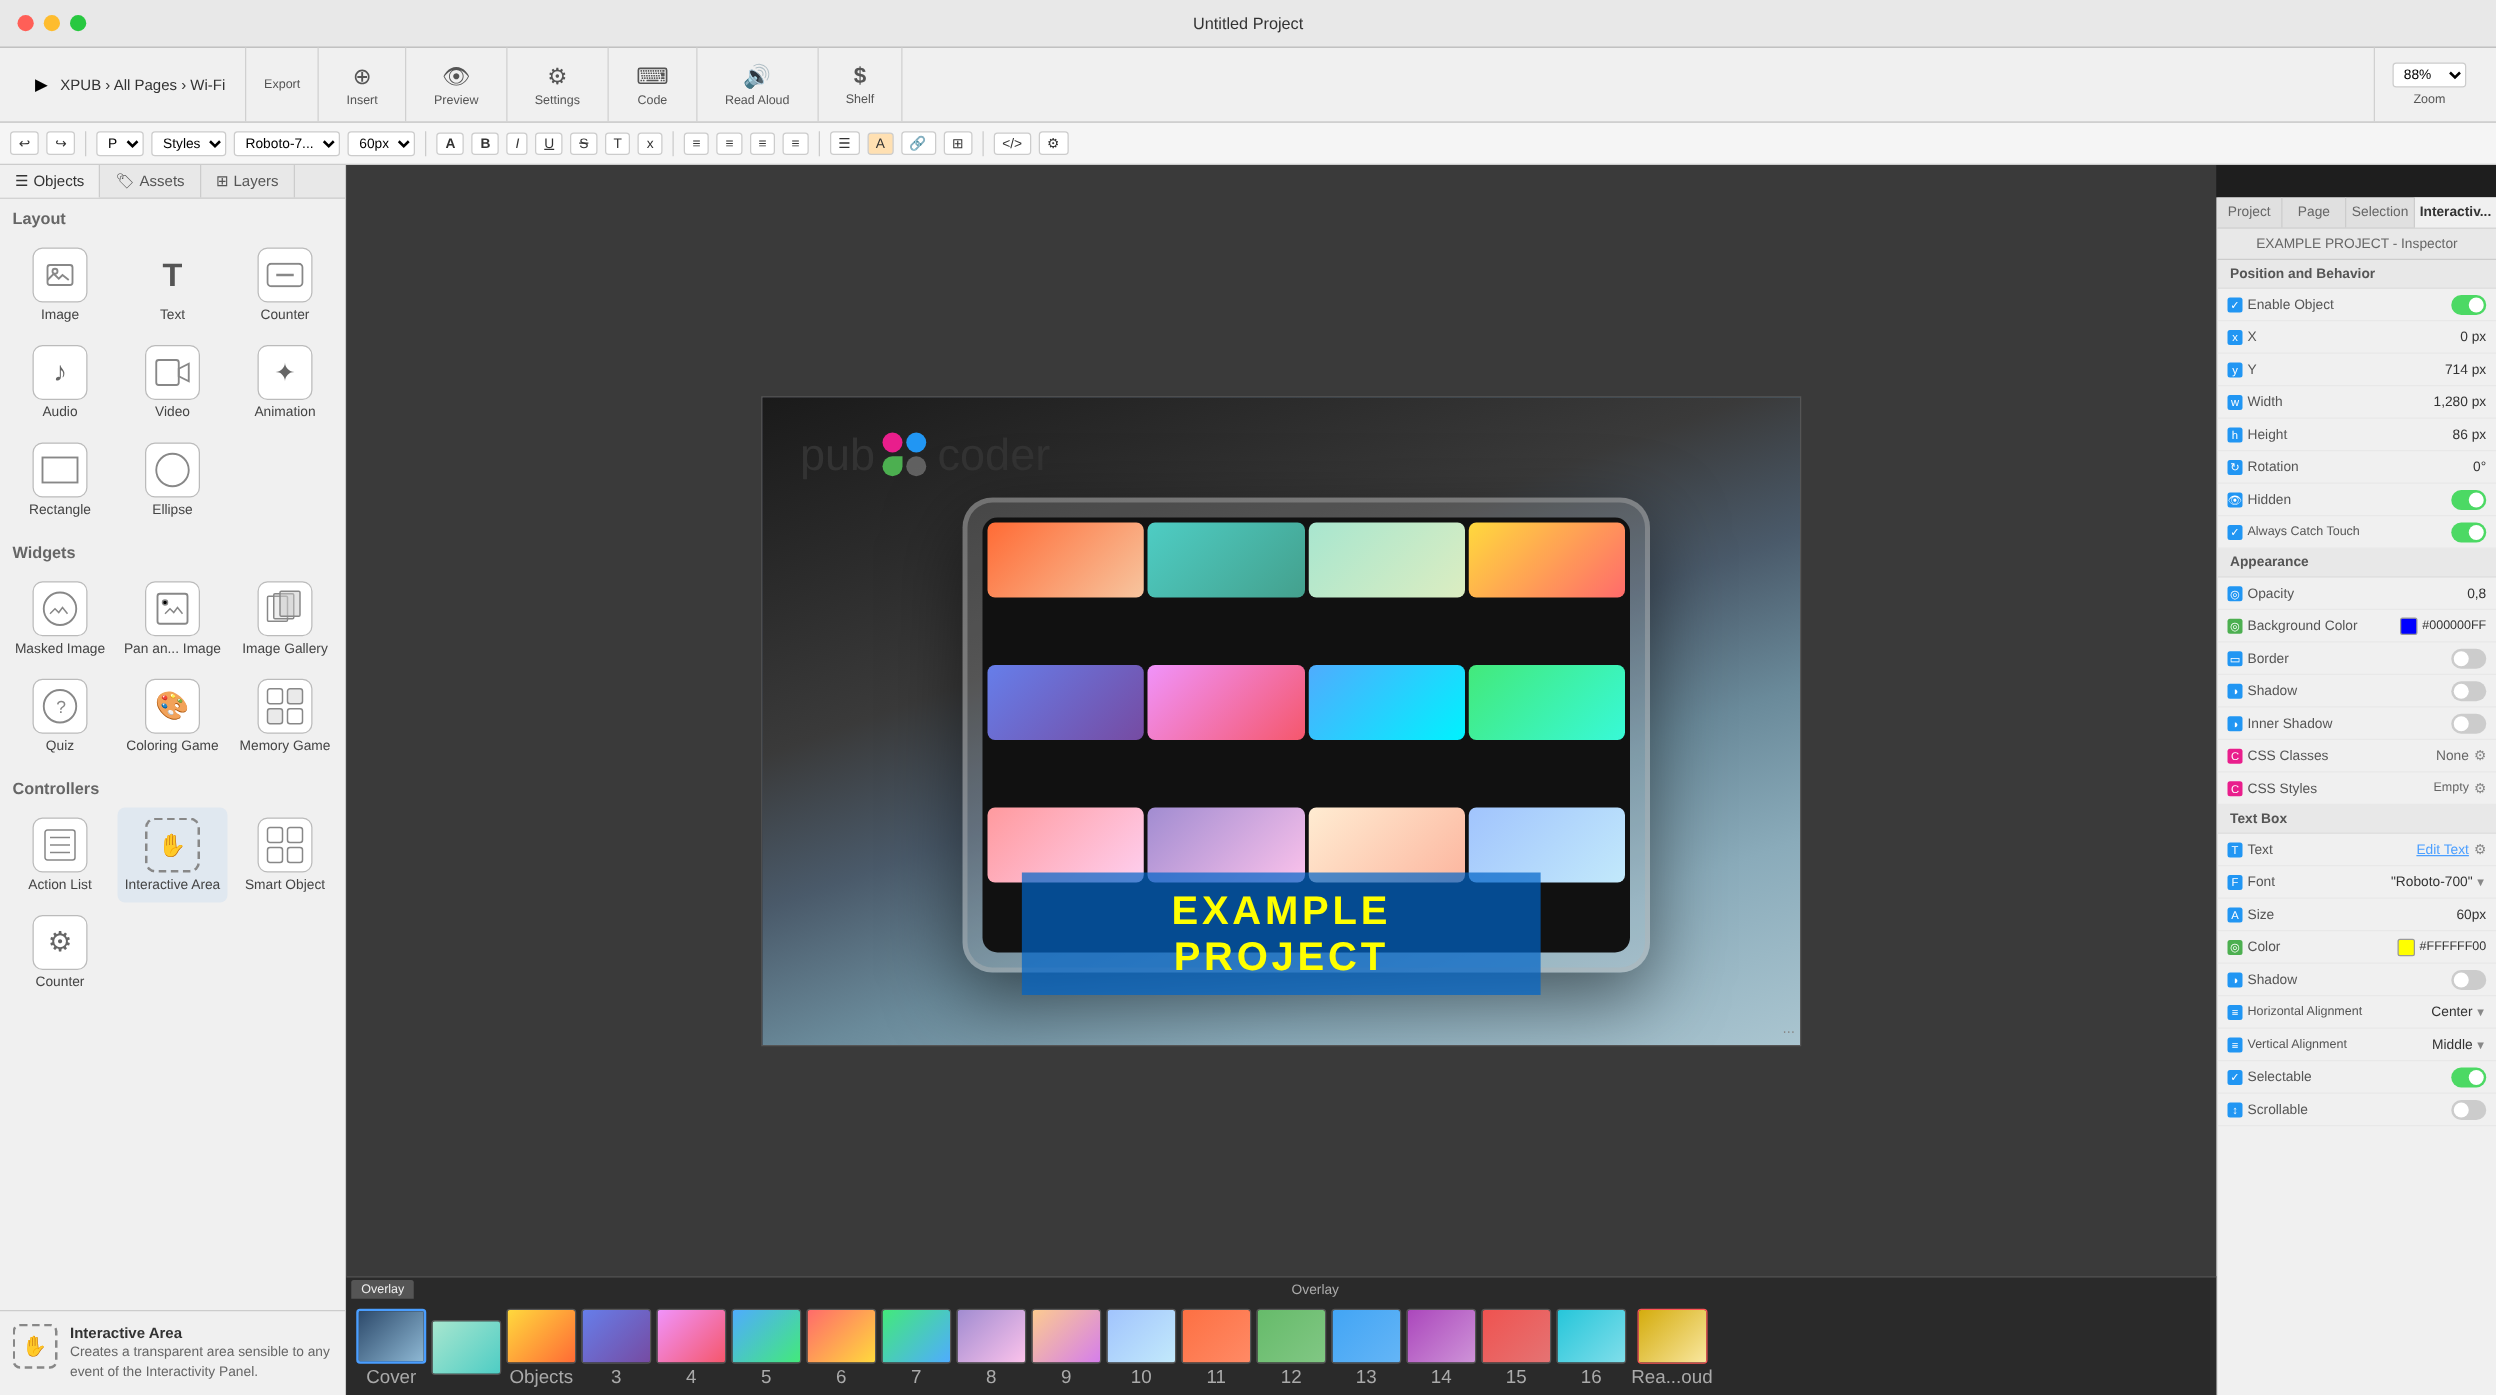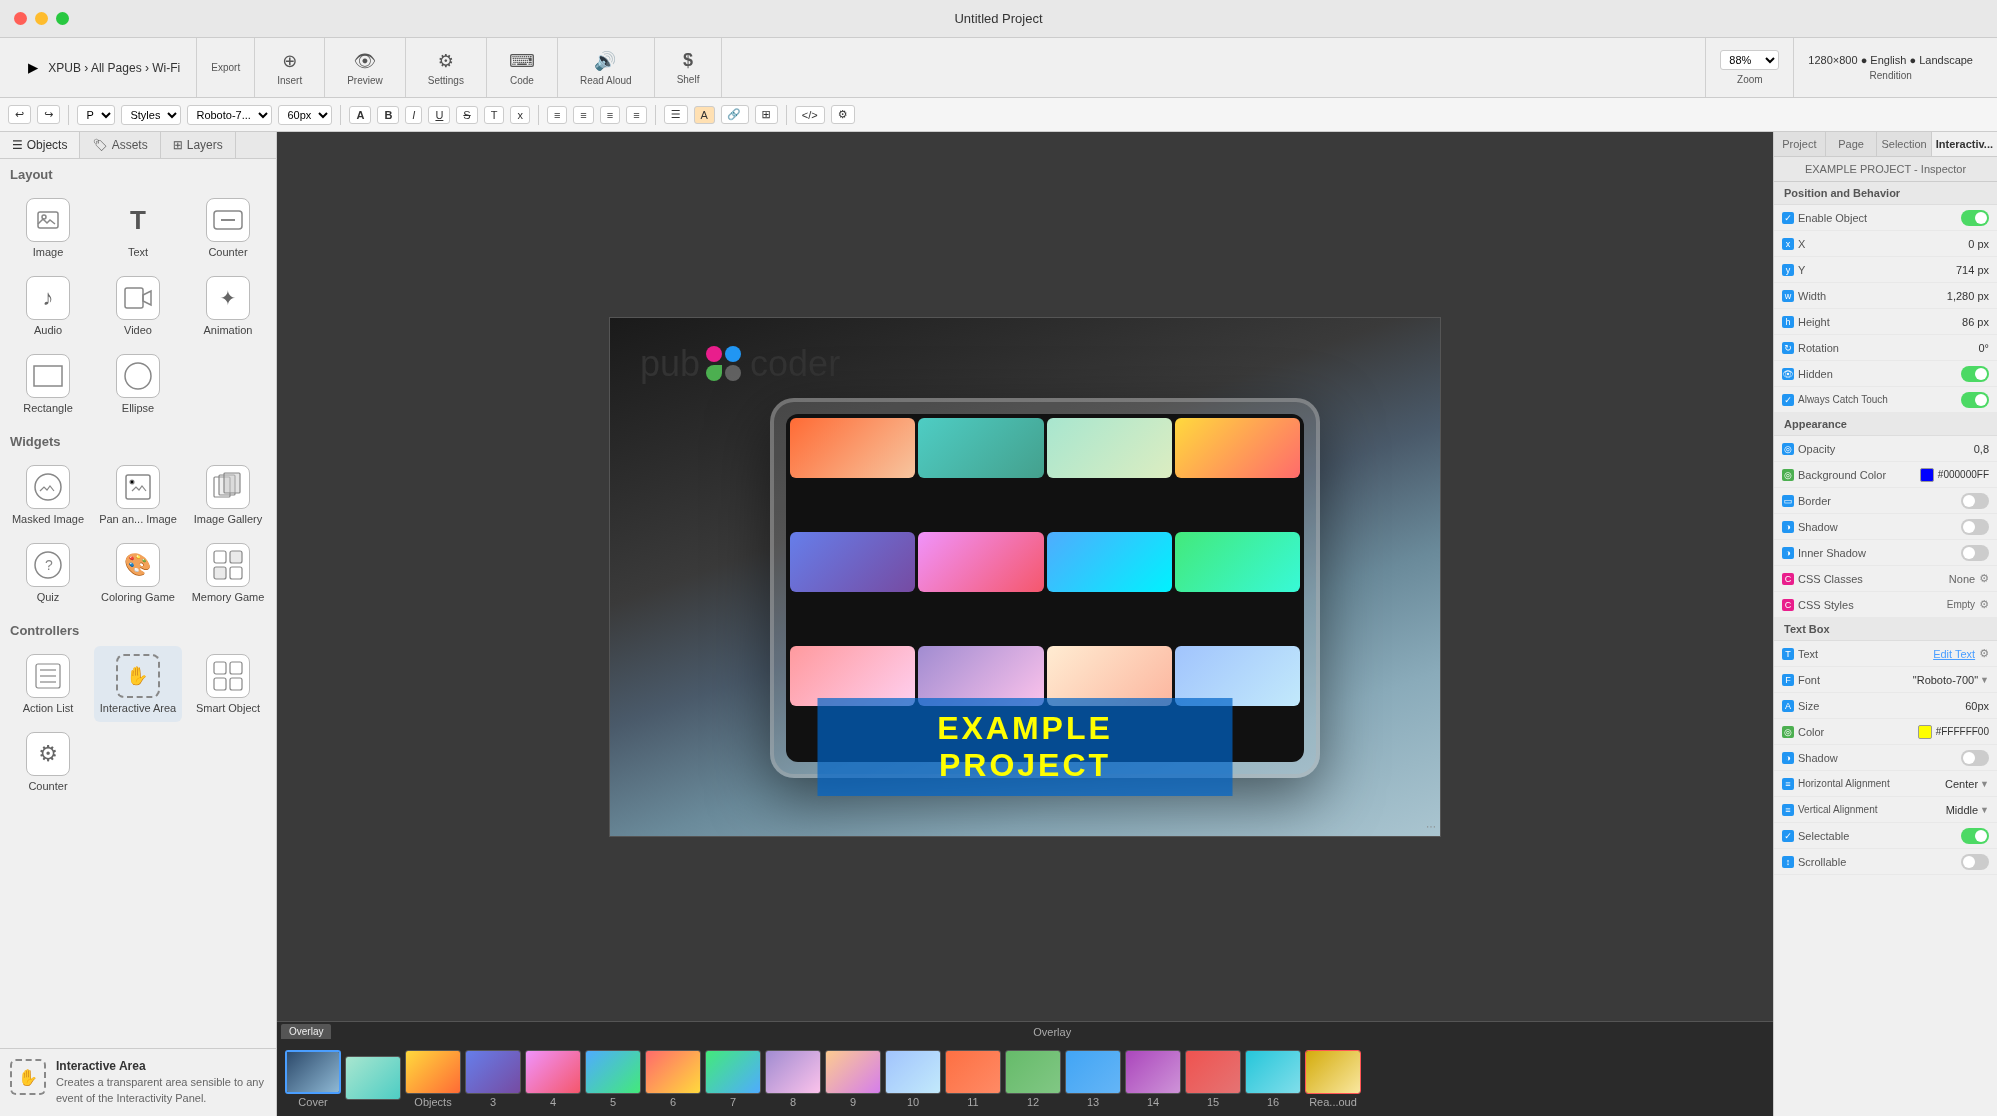--- a/index.html
+++ b/index.html
@@ -267,29 +267,30 @@
       border-radius: 3px;
       border: 1px solid #555;
       overflow: hidden;
       position: relative;
     }
     .thumb-img.active { border-color: #4a9eff; border-width: 2px; }
     .thumb-img-inner {
       width: 100%;
       height: 100%;
     }
-    .thumb-label { font-size: 11px; color: #aaa; }
+    .thumb-label { font-size: 15px; color: #aaa; }
 
     
     .right-panel {
       width: 224px;
       background: #f0f0f0;
       border-left: 1px solid #ccc;
       display: flex;
       flex-direction: column;
+      margin-top: 26px;
     }
     .right-tabs {
       display: flex;
       background: #e0e0e0;
       border-bottom: 1px solid #ccc;
     }
     .right-tab {
       flex: 1;
       text-align: center;
       padding: 6px 4px;
@@ -520,24 +521,20 @@
 
   <div class="toolbar-group" style="border-left:1px solid #d0d0d0;">
     <select class="sec-select">
       <option>88%</option>
       <option>100%</option>
       <option>75%</option>
     </select>
     <span class="toolbar-label">Zoom</span>
   </div>
 
-  <div class="toolbar-group" style="font-size:11px; color:#333;">
-    <span>1280×800 ● English ● Landscape</span>
-    <span class="toolbar-label">Rendition</span>
-  </div>
 </div>
 
 <div class="secondary-toolbar">
   <button class="sec-btn">↩</button>
   <button class="sec-btn">↪</button>
   <div class="sec-divider"></div>
   <select class="sec-select">
     <option>P</option>
   </select>
   <select class="sec-select">

